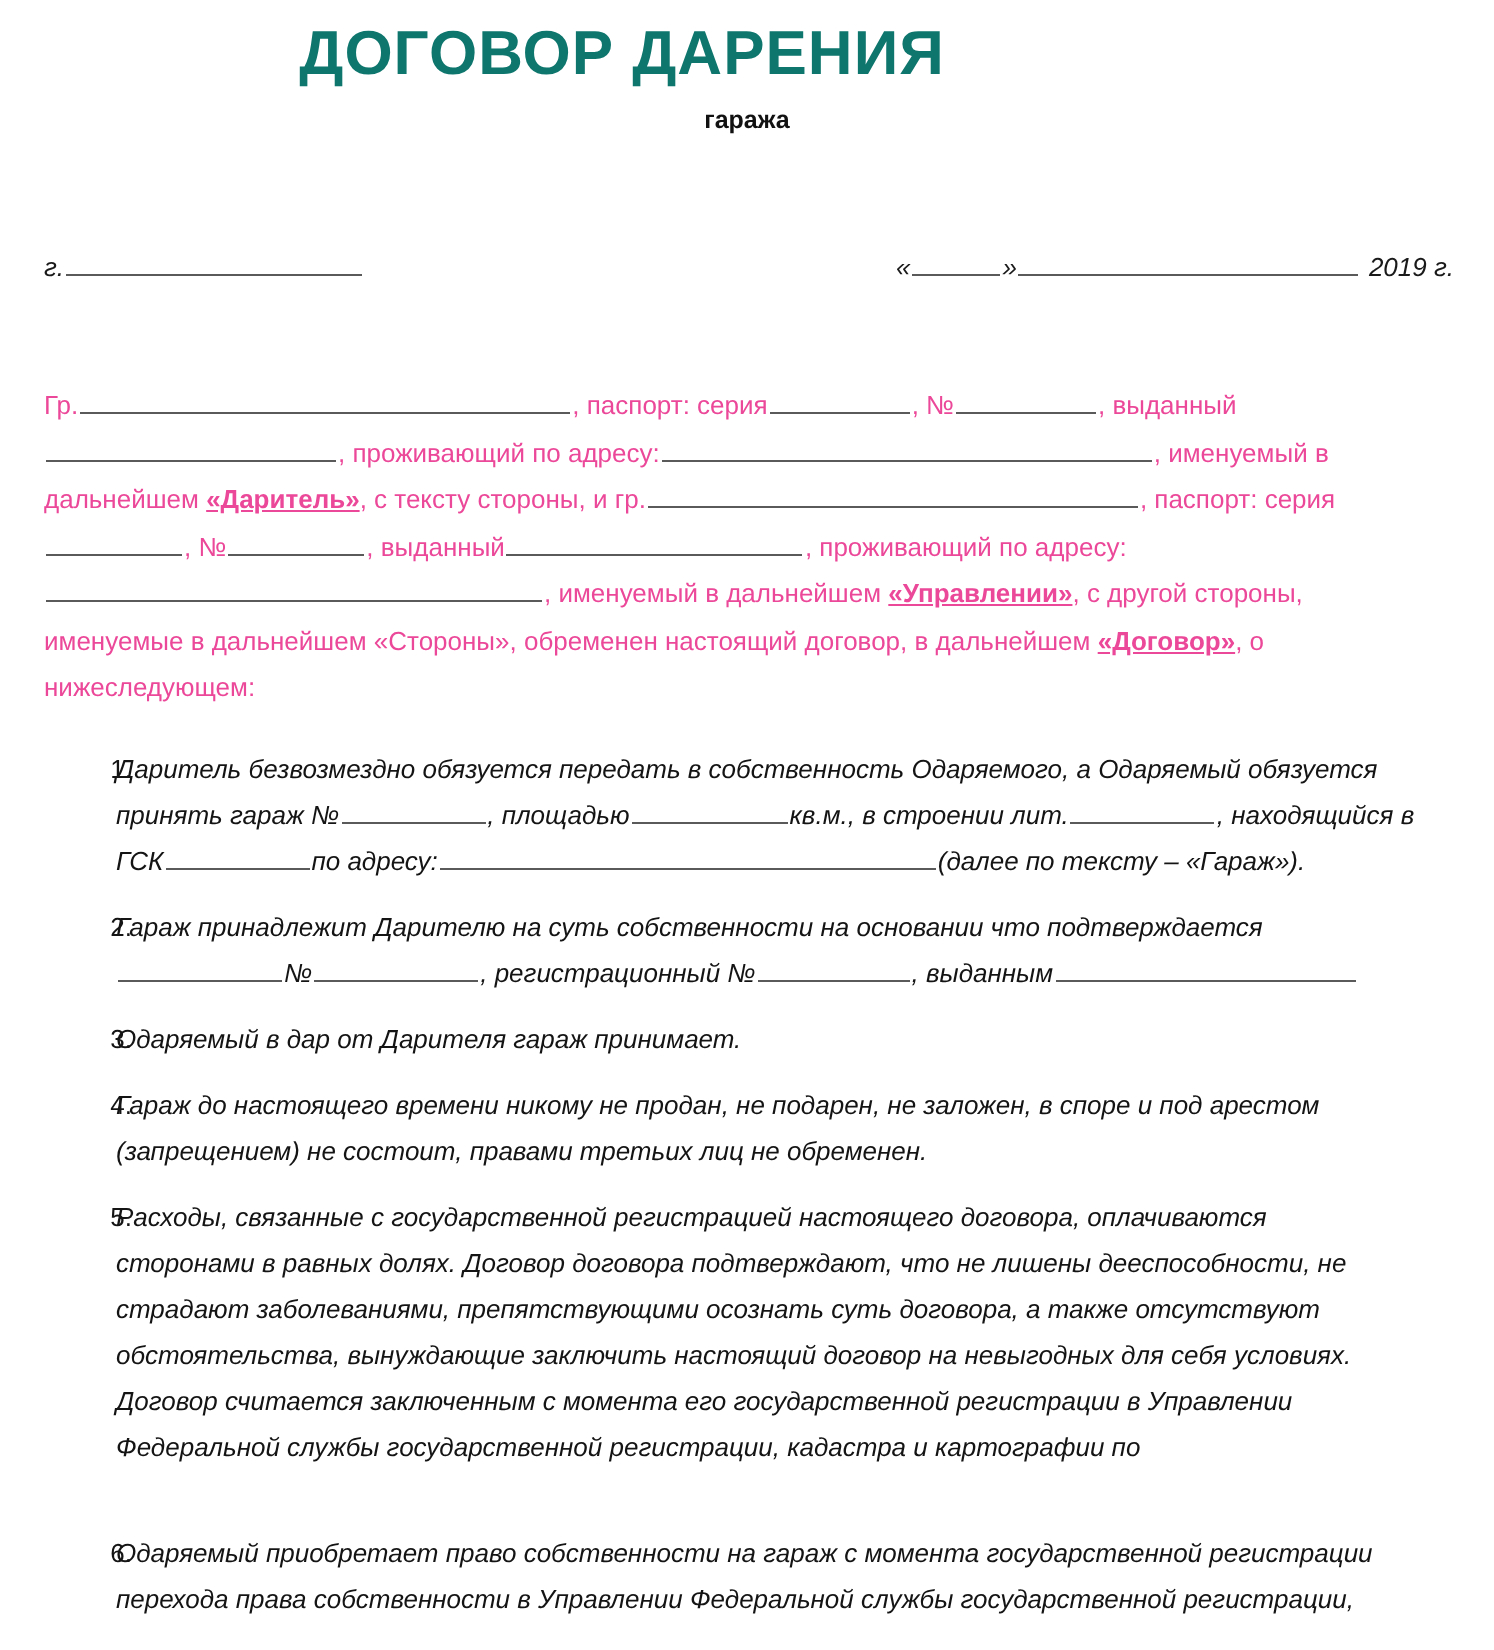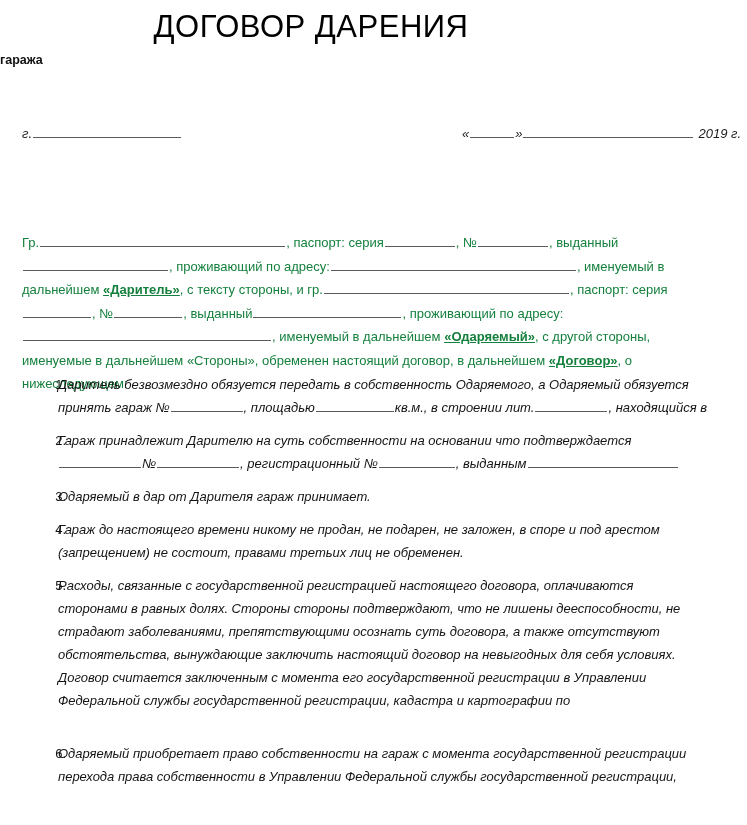--- a/index.html
+++ b/index.html
@@ -24,32 +24,32 @@
   }
 
   
   .title {
     position: absolute;
     top: 8px;
     left: 0;
     width: 622px;
     text-align: center;
     font-size: 31px;
-    font-weight: 400;
+    font-weight: 700;
     letter-spacing: 0.5px;
     line-height: 38px;
-    color: #000000;
+    color: #0f766e;
     white-space: nowrap;
   }
   .subtitle {
     position: absolute;
     top: 52px;
     left: 0;
     width: 747px;
-    text-align: left;
+    text-align: center;
     font-size: 12.5px;
     font-weight: 700;
     line-height: 16px;
     color: #111111;
   }
 
   
   .daterow {
     position: absolute;
     top: 125px;
@@ -62,21 +62,21 @@
     color: #1a1a1a;
   }
   .city-group {
     position: absolute;
     left: 22px;
     top: 0;
     white-space: nowrap;
   }
   .date-group {
     position: absolute;
-    right: 6px;
+    right: 20px;
     top: 0;
     white-space: nowrap;
   }
 
   
   .blank {
     display: inline-block;
     border-bottom: 1px solid #5a5a5a;
     height: 0.82em;
     vertical-align: baseline;
@@ -84,22 +84,21 @@
   }
 
   
   .parties {
     position: absolute;
     top: 191px;
     left: 22px;
     width: 706px;
     font-size: 13px;
     line-height: 23.5px;
-    color: #15803d;
-    margin-top: 40px;
+    color: #ec4899;
   }
   .parties .ln {
     white-space: nowrap;
     height: 23.5px;
   }
   b.term { font-weight: 700; text-decoration: underline; }
 
   
   .clauses {
     position: absolute;
@@ -141,33 +140,34 @@
   <div class="parties">
 
     <div class="ln"><span>Гр.</span><span class="blank" style="width:245px"></span><span>, паспорт: серия</span><span class="blank" style="width:70px"></span><span>, №</span><span class="blank" style="width:70px"></span><span>, выданный</span></div>
 
     <div class="ln"><span class="blank" style="width:145px"></span><span>, проживающий по адресу:</span><span class="blank" style="width:245px"></span><span>, именуемый в</span></div>
 
     <div class="ln"><span>дальнейшем</span><span>&nbsp;</span><b class="term">«Даритель»</b><span>, с тексту стороны, и гр.</span><span class="blank" style="width:245px"></span><span>, паспорт: серия</span></div>
 
     <div class="ln"><span class="blank" style="width:68px"></span><span>, №</span><span class="blank" style="width:68px"></span><span>, выданный</span><span class="blank" style="width:148px"></span><span>, проживающий по адресу:</span></div>
 
-    <div class="ln"><span class="blank" style="width:248px"></span><span>, именуемый в дальнейшем</span><span>&nbsp;</span><b class="term">«Одаряемый»</b><span>, с другой стороны,</span></div>
+    <div class="ln"><span class="blank" style="width:248px"></span><span>, именуемый в дальнейшем</span><span>&nbsp;</span><b class="term">«Управлении»</b><span>, с другой стороны,</span></div>
 
     <div class="ln"><span>именуемые в дальнейшем «Стороны», обременен настоящий договор, в дальнейшем</span><span>&nbsp;</span><b class="term">«Договор»</b><span>, о</span></div>
 
     <div class="ln">нижеследующем:</div>
   </div>
 
   <div class="clauses">
 
     <div class="clause">
       <span class="num">1.</span>
       <div class="ln">Даритель безвозмездно обязуется передать в собственность Одаряемого, а Одаряемый обязуется</div>
       <div class="ln"><span>принять гараж №</span><span class="blank" style="width:72px"></span><span>, площадью</span><span class="blank" style="width:78px"></span><span>кв.м., в строении лит.</span><span class="blank" style="width:72px"></span><span>, находящийся в</span></div>
+      <div class="ln"><span>ГСК</span><span class="blank" style="width:72px"></span><span>по адресу:</span><span class="blank" style="width:248px"></span><span>(далее по тексту – «Гараж»).</span></div>
     </div>
 
     <div class="clause">
       <span class="num">2.</span>
       <div class="ln">Гараж принадлежит Дарителю на суть собственности на основании что подтверждается</div>
       <div class="ln"><span class="blank" style="width:82px"></span><span>№</span><span class="blank" style="width:82px"></span><span>, регистрационный №</span><span class="blank" style="width:76px"></span><span>, выданным</span><span class="blank" style="width:150px"></span></div>
     </div>
 
     <div class="clause">
       <span class="num">3.</span>
@@ -176,21 +176,21 @@
 
     <div class="clause">
       <span class="num">4.</span>
       <div class="ln">Гараж до настоящего времени никому не продан, не подарен, не заложен, в споре и под арестом</div>
       <div class="ln">(запрещением) не состоит, правами третьих лиц не обременен.</div>
     </div>
 
     <div class="clause">
       <span class="num">5.</span>
       <div class="ln">Расходы, связанные с государственной регистрацией настоящего договора, оплачиваются</div>
-      <div class="ln">сторонами в равных долях. Стороны стороны подтверждают, что не лишены дееспособности, не</div>
+      <div class="ln">сторонами в равных долях. Договор договора подтверждают, что не лишены дееспособности, не</div>
       <div class="ln">страдают заболеваниями, препятствующими осознать суть договора, а также отсутствуют</div>
       <div class="ln">обстоятельства, вынуждающие заключить настоящий договор на невыгодных для себя условиях.</div>
       <div class="ln">Договор считается заключенным с момента его государственной регистрации в Управлении</div>
       <div class="ln">Федеральной службы государственной регистрации, кадастра и картографии по</div>
     </div>
 
     <div class="clause" style="margin-top:30px">
       <span class="num">6.</span>
       <div class="ln">Одаряемый приобретает право собственности на гараж с момента государственной регистрации</div>
       <div class="ln">перехода права собственности в Управлении Федеральной службы государственной регистрации,</div>

